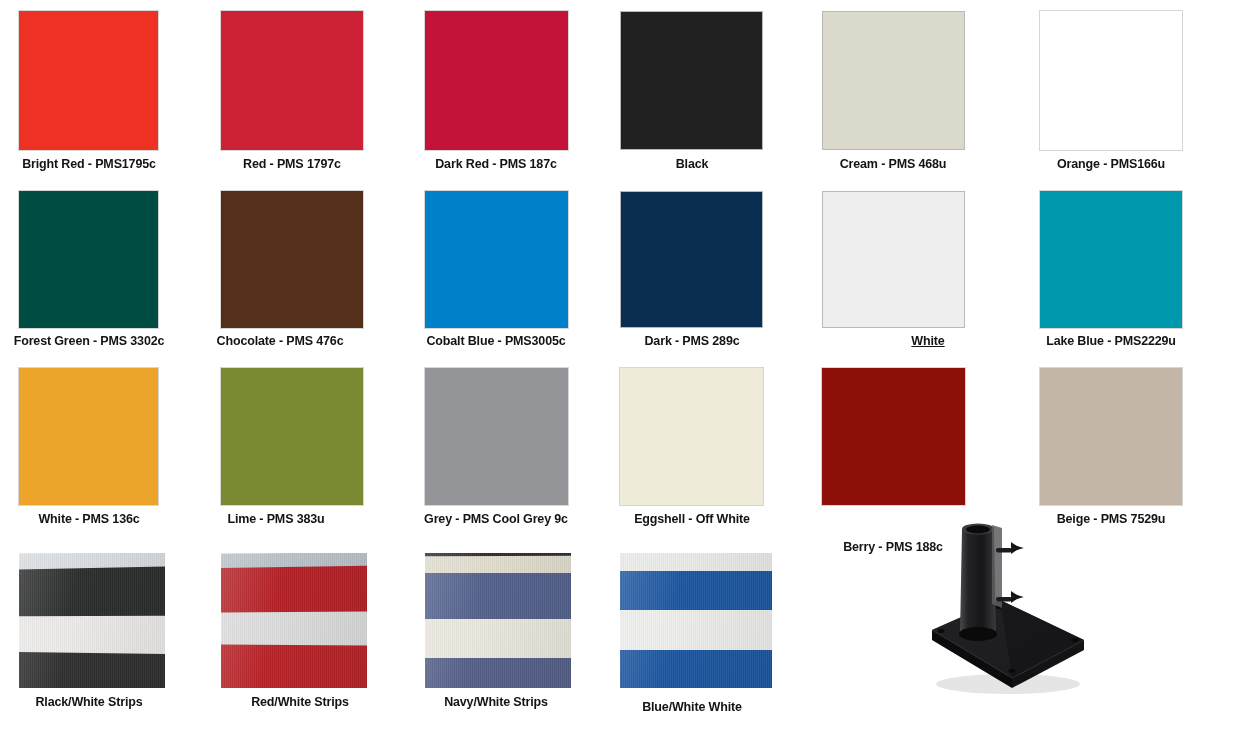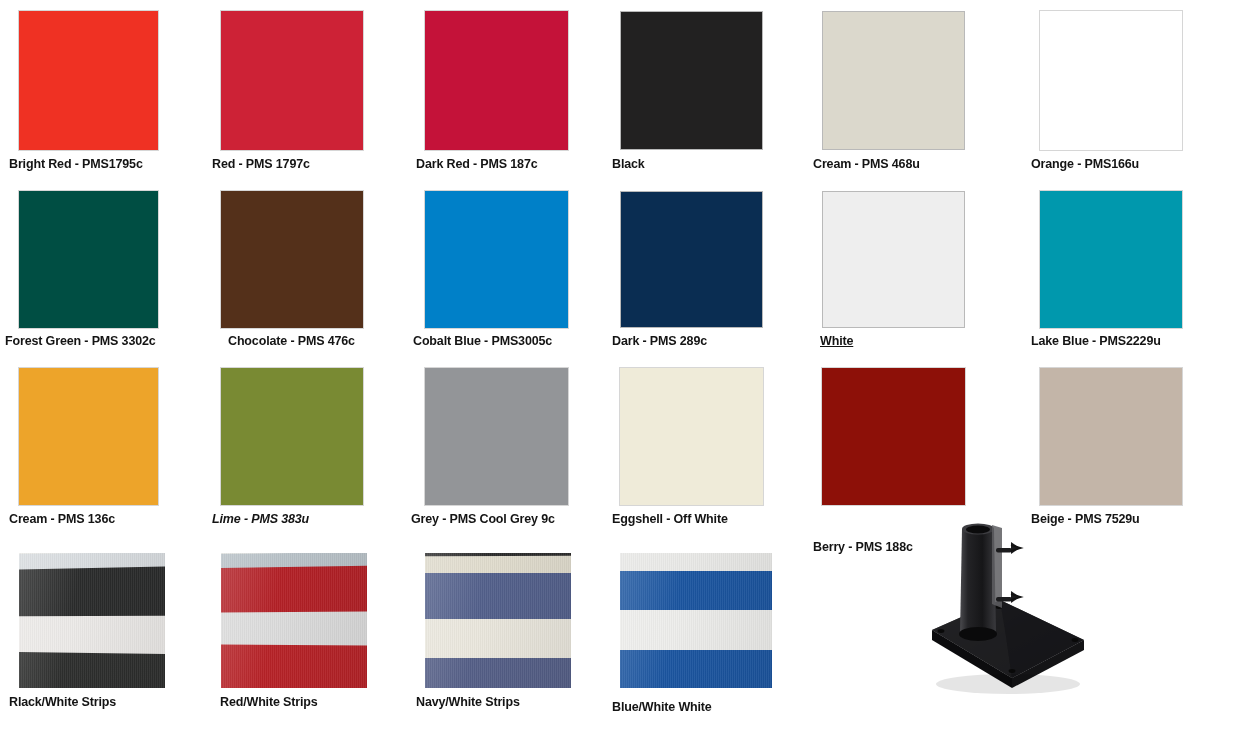--- a/index.html
+++ b/index.html
@@ -33,21 +33,21 @@
   }
   .swatch-chip.bordered {
     border: 1px solid #b9b9b9;
   }
   .swatch-chip.hairline {
     box-shadow: 0 0 0 1px rgba(180,180,180,0.55);
   }
   .swatch-label {
     display: block;
     width: 100%;
-    text-align: left;
+    text-align: center;
     font-size: 12.5px;
     font-weight: bold;
     color: #141414;
     letter-spacing: -0.15px;
     line-height: 14px;
     white-space: nowrap;
     font-family: "Liberation Sans", sans-serif;
   }
   
   .stripe-chip {
@@ -112,45 +112,45 @@
       <div class="swatch-chip hairline" style="height: 139px;"></div>
     </div>
     <div class="swatch-label" style="position: absolute; left: 1031px; top: 157px; width: 160px;">Orange - PMS166u</div>
     <div class="swatch-cell" style="left: 19px; top: 191px; width: 139px;">
       <div class="swatch-chip hairline" style="height: 137px; background: rgb(0, 78, 67);"></div>
     </div>
     <div class="swatch-label" style="position: absolute; left: 5px; top: 334px; width: 168px;">Forest Green - PMS 3302c</div>
     <div class="swatch-cell" style="left: 221px; top: 191px; width: 142px;">
       <div class="swatch-chip hairline" style="height: 137px; background: rgb(84, 48, 26);"></div>
     </div>
-    <div class="swatch-label" style="position: absolute; left: 228px; top: 334px; width: 160px;">Chocolate - PMS 476c</div>
+    <div class="swatch-label" style="position: absolute; left: 200px; top: 334px; width: 160px;">Chocolate - PMS 476c</div>
     <div class="swatch-cell" style="left: 425px; top: 191px; width: 143px;">
       <div class="swatch-chip hairline" style="height: 137px; background: rgb(0, 128, 200);"></div>
     </div>
     <div class="swatch-label" style="position: absolute; left: 413px; top: 334px; width: 166px;">Cobalt Blue - PMS3005c</div>
     <div class="swatch-cell" style="left: 620px; top: 191px; width: 143px;">
       <div class="swatch-chip bordered" style="height: 137px; background: rgb(10, 45, 82);"></div>
     </div>
     <div class="swatch-label" style="position: absolute; left: 612px; top: 334px; width: 160px;">Dark  - PMS 289c</div>
     <div class="swatch-cell" style="left: 822px; top: 191px; width: 143px;">
       <div class="swatch-chip bordered" style="height: 137px; background: rgb(238, 238, 238);"></div>
     </div>
-    <div class="swatch-label" style="position: absolute; left: 820px; top: 334px; width: 160px; text-decoration: underline;">White</div>
+    <div class="swatch-label" style="position: absolute; left: 848px; top: 334px; width: 160px; text-decoration: underline;">White</div>
     <div class="swatch-cell" style="left: 1040px; top: 191px; width: 142px;">
       <div class="swatch-chip hairline" style="height: 137px; background: rgb(0, 152, 173);"></div>
     </div>
     <div class="swatch-label" style="position: absolute; left: 1031px; top: 334px; width: 160px;">Lake Blue - PMS2229u</div>
     <div class="swatch-cell" style="left: 19px; top: 368px; width: 139px;">
       <div class="swatch-chip hairline" style="height: 137px; background: rgb(237, 164, 42);"></div>
     </div>
-    <div class="swatch-label" style="position: absolute; left: 9px; top: 512px; width: 160px;">Cream - PMS 136c</div>
+    <div class="swatch-label" style="position: absolute; left: 9px; top: 512px; width: 160px;">White - PMS 136c</div>
     <div class="swatch-cell" style="left: 221px; top: 368px; width: 142px;">
       <div class="swatch-chip hairline" style="height: 137px; background: rgb(121, 138, 51);"></div>
     </div>
-    <div class="swatch-label" style="position: absolute; left: 212px; top: 512px; width: 160px; font-style: italic;">Lime - PMS 383u</div>
+    <div class="swatch-label" style="position: absolute; left: 196px; top: 512px; width: 160px;">Lime - PMS 383u</div>
     <div class="swatch-cell" style="left: 425px; top: 368px; width: 143px;">
       <div class="swatch-chip hairline" style="height: 137px; background: rgb(147, 149, 152);"></div>
     </div>
     <div class="swatch-label" style="position: absolute; left: 411px; top: 512px; width: 170px;">Grey - PMS Cool Grey 9c</div>
     <div class="swatch-cell" style="left: 620px; top: 368px; width: 143px;">
       <div class="swatch-chip hairline" style="height: 137px; background: rgb(239, 235, 217);"></div>
     </div>
     <div class="swatch-label" style="position: absolute; left: 612px; top: 512px; width: 160px;">Eggshell - Off White</div>
     <div class="swatch-cell" style="left: 822px; top: 368px; width: 143px;">
       <div class="swatch-chip hairline" style="height: 137px; background: rgb(141, 16, 8);"></div>

